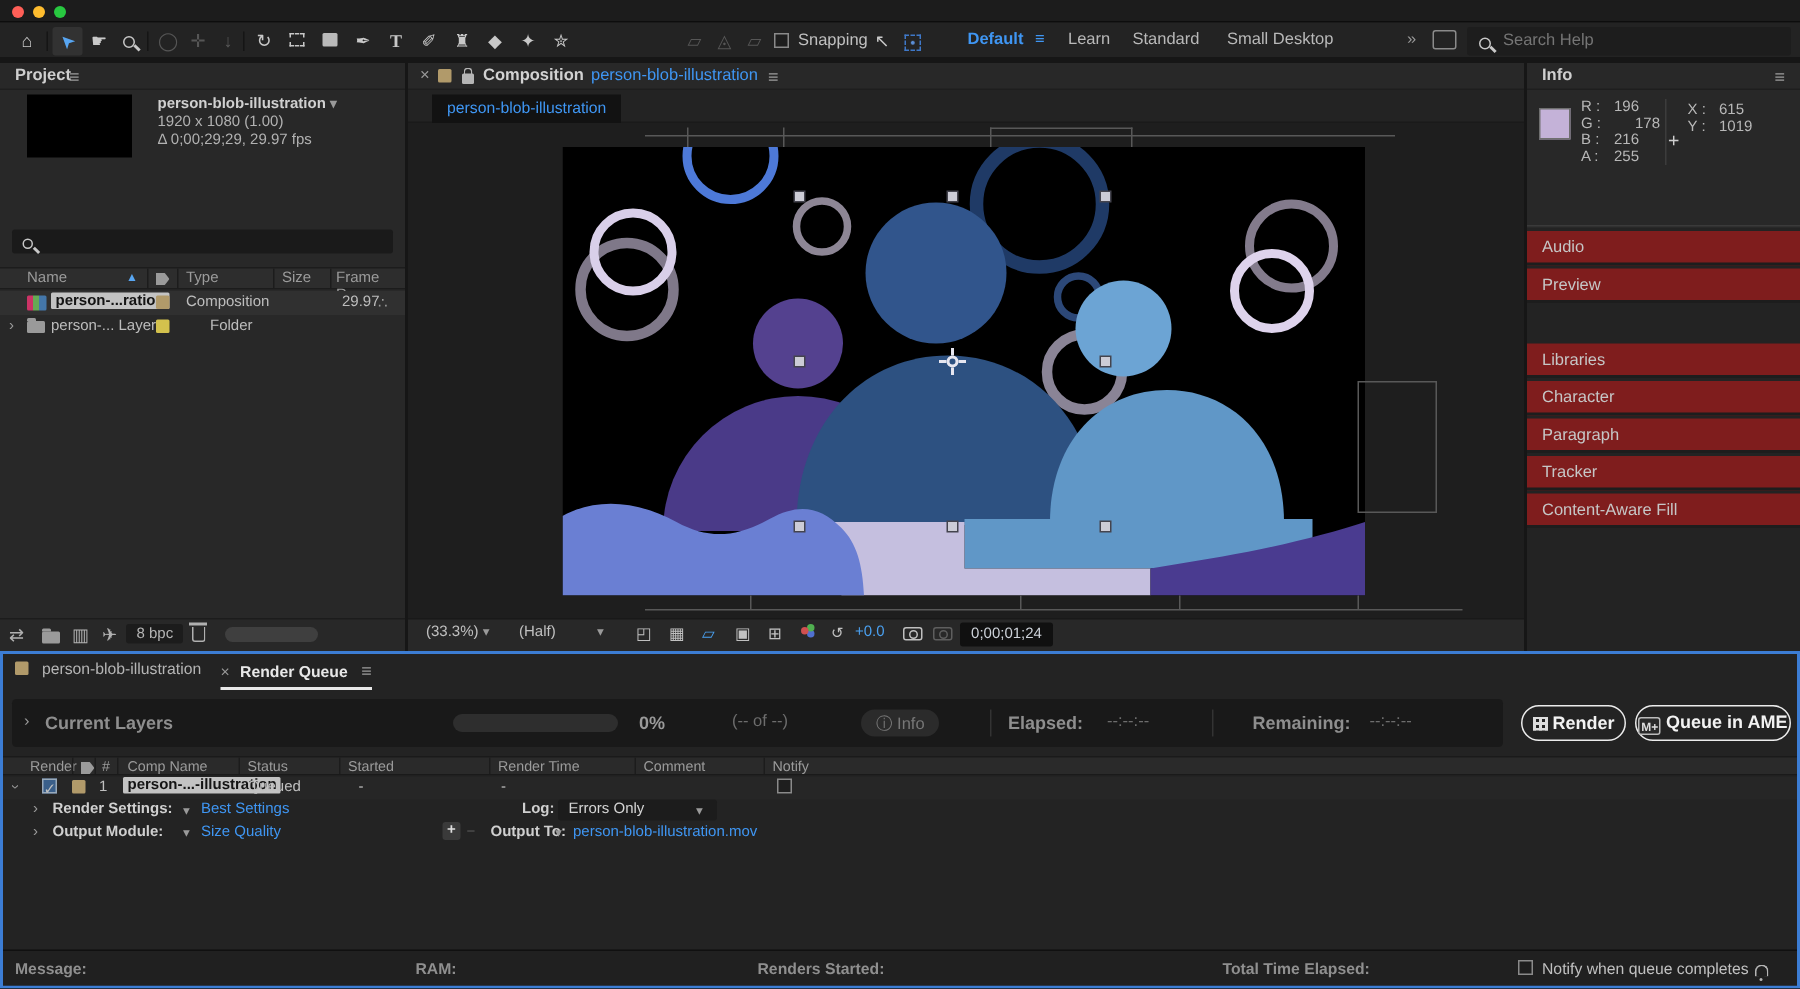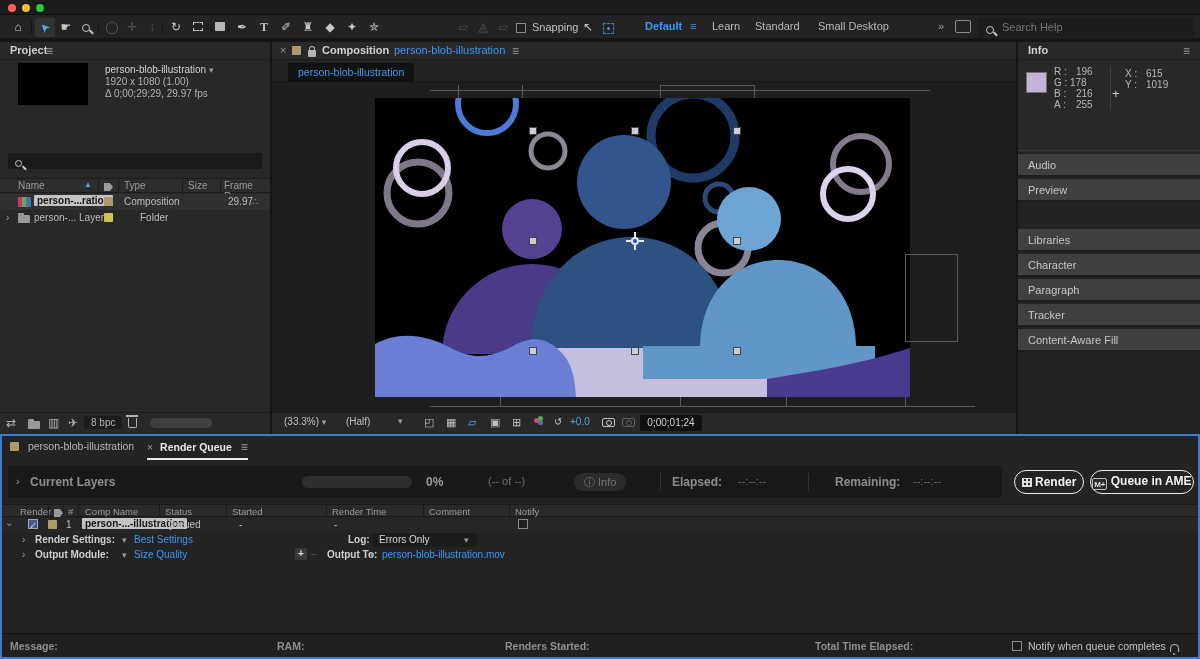--- a/index.html
+++ b/index.html
@@ -75,21 +75,21 @@
   .i-cam { display:inline-block; width:13px; height:9px; border:1.5px solid #c0c0c0; border-radius:2px; position:relative; top:2px; }
   .i-cam::after { content:""; position:absolute; left:3px; top:0.5px; width:4px; height:4px; border:1.5px solid #c0c0c0; border-radius:50%; }
   .i-cam.dim, .i-cam.dim::after { border-color:#5e5e5e; }
   .tc-chip { position:absolute; left:368px; top:2px; width:62px; height:16px; background:#101010; border-radius:2px; text-align:center; line-height:16px; color:#ced3da; font-size:10px; }
 
   
   #sidebar { left:1018px; top:0; width:182px; height:392px; background:#232323; }
   #info-panel { position:absolute; left:0; top:0; width:182px; height:110px; background:#282828; }
   #info-swatch { position:absolute; left:8px; top:30px; width:21px; height:21px; border:1px solid #6f6f6f; }
   .inf { position:absolute; font-size:10px; color:#b8b8b8; }
-  .sidebar-item { position:absolute; left:0; width:182px; height:23px; background:#404040; border-bottom:2px solid #1d1d1d; line-height:23px; }
+  .sidebar-item { position:absolute; left:0; width:182px; height:23px; background:#7f1d1d; border-bottom:2px solid #1d1d1d; line-height:23px; }
   .sidebar-item span { margin-left:10px; font-size:11px; color:#c6c6c6; }
 
   
   #bottompanel { position:absolute; left:0; top:434px; width:1200px; height:225px; background:#232323; border:2px solid #3c7dd4; }
   .qtab { position:absolute; top:4px; height:20px; font-size:10.5px; color:#b5b5b5; }
   #queue-tab-active { border-bottom:2px solid #e8e8e8; color:#e8e8e8; font-weight:bold; }
   #render-strip { position:absolute; left:6px; top:30px; width:994px; height:32px; background:#191919; border-radius:3px; }
   .rs-txt { position:absolute; top:9px; font-size:12px; color:#8e8e8e; font-weight:bold; }
   .rs-val { position:absolute; top:9px; font-size:11px; color:#6d6d6d; }
   #progress-track { position:absolute; left:294px; top:10px; width:110px; height:12px; background:#2e2e2e; border-radius:6px; }
@@ -169,21 +169,21 @@
 </div>
 
 <div id="main">
 
   <div class="panel" id="project-panel">
     <div class="phead">
       <span class="ptitle">Project</span>
       <span class="abs menu-ic" style="left:46px;top:2px">≡</span>
     </div>
     <div id="proj-thumb"></div>
-    <div class="proj-info" style="top:22px;font-weight:normal;color:#d0d0d0"><span>person-blob-illustration</span> <span class="caret">▾</span></div>
+    <div class="proj-info" style="top:22px;font-weight:bold;color:#d0d0d0"><span>person-blob-illustration</span> <span class="caret">▾</span></div>
     <div class="proj-info" style="top:34px">1920 x 1080 (1.00)</div>
     <div class="proj-info" style="top:46px">Δ 0;00;29;29, 29.97 fps</div>
     <div id="proj-search">
       <span class="abs" style="left:7px;top:3px"><span class="i-mag" style="width:7px;height:7px"></span></span>
       <input style="">
     </div>
     <div class="tblhead" style="left:0;top:136px;width:270px;height:15px">
       <span class="abs" style="left:18px;top:1px">Name</span>
       <span class="abs" style="left:84px;top:1px;color:#58a6f2;font-size:8px">▲</span>
       <div class="colsep" style="left:98px"></div>
@@ -310,21 +310,21 @@
   <div class="panel" id="sidebar">
     <div id="info-panel">
       <div class="phead">
         <span class="ptitle">Info</span>
         <span class="abs menu-ic" style="right:10px;top:2px">≡</span>
       </div>
       <div id="info-swatch" style="background:#c4b2d8"></div>
       <span class="inf" style="left:36px;top:24px">R :</span>
       <span class="inf" style="left:58px;top:24px">196</span>
       <span class="inf" style="left:36px;top:35px">G :</span>
-      <span class="inf" style="left:52px;top:35px">178</span>
+      <span class="inf" style="left:72px;top:35px">178</span>
       <span class="inf" style="left:36px;top:46px">B :</span>
       <span class="inf" style="left:58px;top:46px">216</span>
       <span class="inf" style="left:36px;top:57px">A :</span>
       <span class="inf" style="left:58px;top:57px">255</span>
       <div class="abs" style="left:92px;top:24px;width:1px;height:44px;background:#3c3c3c"></div>
       <span class="inf" style="left:107px;top:26px">X :</span>
       <span class="inf" style="left:128px;top:26px">615</span>
       <span class="inf" style="left:107px;top:37px">Y :</span>
       <span class="inf" style="left:128px;top:37px">1019</span>
       <span class="inf" style="left:94px;top:44px;font-size:13px;color:#cfcfcf">+</span>

